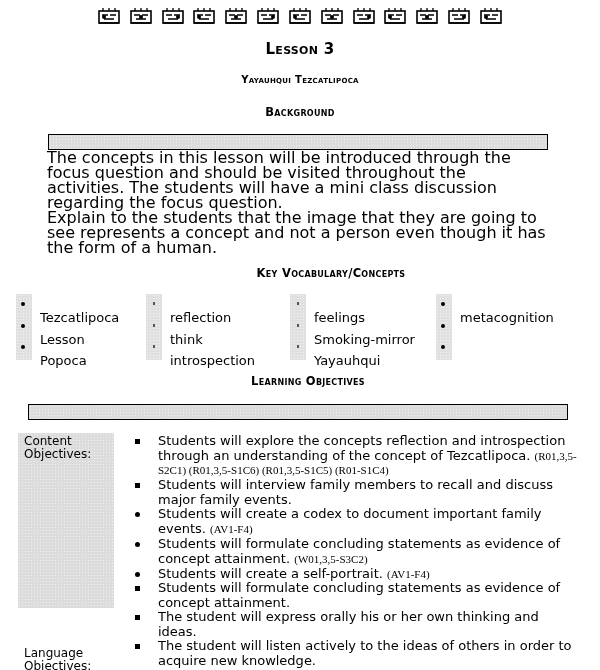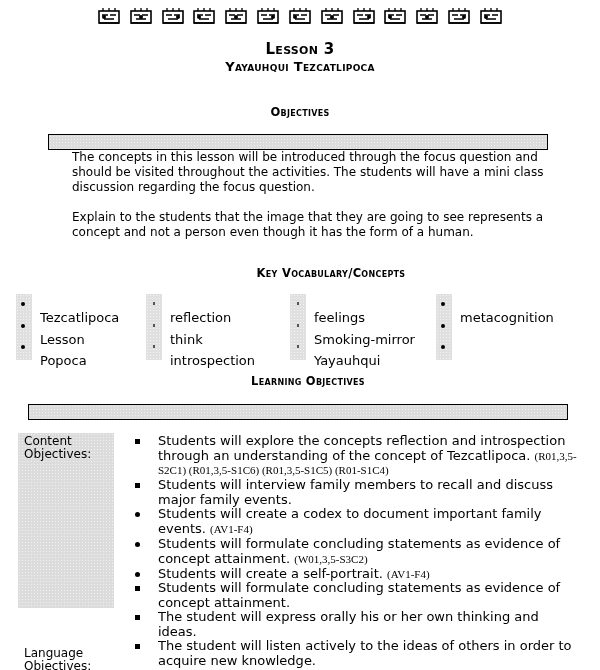--- a/index.html
+++ b/index.html
@@ -5,30 +5,30 @@
   html, body { margin: 0; padding: 0; background: #ffffff; }
   body { width: 600px; height: 670px; position: relative; overflow: hidden; color: #000;
          font-family: "DejaVu Sans", sans-serif; }
   .glyph-band { position: absolute; top: 4px; left: 96px; width: 408px; height: 26px;
                 display: flex; justify-content: space-between; align-items: center; }
   .glyph { width: 26px; height: 22px; }
   .glyph svg { width: 100%; height: 100%; }
   .sc { font-family: "DejaVu Sans", sans-serif; font-weight: bold; font-variant: small-caps;
         position: absolute; left: 0; width: 600px; text-align: center; letter-spacing: 0.3px; }
   .lesson { top: 40px; font-size: 15px; }
-  .subtitle { top: 59px; font-size: 13px; }
+  .subtitle { top: 74px; font-size: 10px; }
   .bg-h { top: 105px; font-size: 11.5px; }
   .vocab-h { top: 266px; font-size: 11.5px; padding-left: 31px; }
   .lo-h { top: 374px; font-size: 11.5px; padding-left: 8px; }
   .bar { position: absolute; background: #dcdcdc; border: 1px solid #000;
          background-image: radial-gradient(#efefef 0.6px, transparent 0.8px);
          background-size: 3px 3px; }
   .bar1 { top: 134px; left: 48px; width: 498px; height: 14px; }
   .bar2 { top: 404px; left: 28px; width: 538px; height: 14px; }
-  .para { position: absolute; left: 72px; width: 500px; font-size: 12px; line-height: 15px; }
+  .para { position: absolute; left: 47px; width: 500px; font-size: 16px; line-height: 15px; }
   .p1 { top: 150px; }
   .p2 { top: 210px; }
   .vcol { position: absolute; top: 294px; }
   .vstrip { position: absolute; top: 0; left: 0; width: 16px; height: 66px; background: #e0e0e0;
             background-image: radial-gradient(#f2f2f2 0.6px, transparent 0.8px); background-size: 3px 3px; }
   .vrow { position: absolute; left: 0; height: 21px; white-space: nowrap; font-size: 13px; }
   .vdot { position: absolute; left: 5px; top: 6px; width: 4px; height: 4px; background: #000; border-radius: 50%; }
   .vdot.small { width: 2px; height: 3px; left: 7px; background: #555; border-radius: 0; }
   .vtext { position: absolute; left: 24px; top: 14px; }
   .lo-left { position: absolute; left: 18px; top: 433px; width: 96px; height: 175px; background: #dcdcdc;
@@ -106,21 +106,21 @@
       </svg></div>
     <div class="glyph"><svg viewBox="0 0 26 22">
         <rect x="3" y="5" width="20" height="12" fill="none" stroke="#000" stroke-width="1.6"></rect>
         <path d="M3 17 L23 17 M7 5 L7 2 M13 5 L13 2 M19 5 L19 2 M6 9 h6 M14 9 h6 M8 13 h10" stroke="#000" stroke-width="1.3" fill="none"></path>
         <circle cx="8" cy="11" r="2" fill="#000"></circle>
       </svg></div>
   </div>
 
 <div class="sc lesson">Lesson 3</div>
 <div class="sc subtitle">Yayauhqui Tezcatlipoca</div>
-<div class="sc bg-h">Objectives</div>
+<div class="sc bg-h">Background</div>
 
 <div class="bar bar1"></div>
 <div class="para p1">The concepts in this lesson will be introduced through the focus question and should be visited throughout the activities. The students will have a mini class discussion regarding the focus question.</div>
 <div class="para p2">Explain to the students that the image that they are going to see represents a concept and not a person even though it has the form of a human.</div>
 
 <div class="sc vocab-h">Key Vocabulary/Concepts</div>
 <div id="vocab">
     <div class="vcol" style="left: 16px;">
       <div class="vstrip"></div>
       <div class="vrow" style="top: 2px;">

